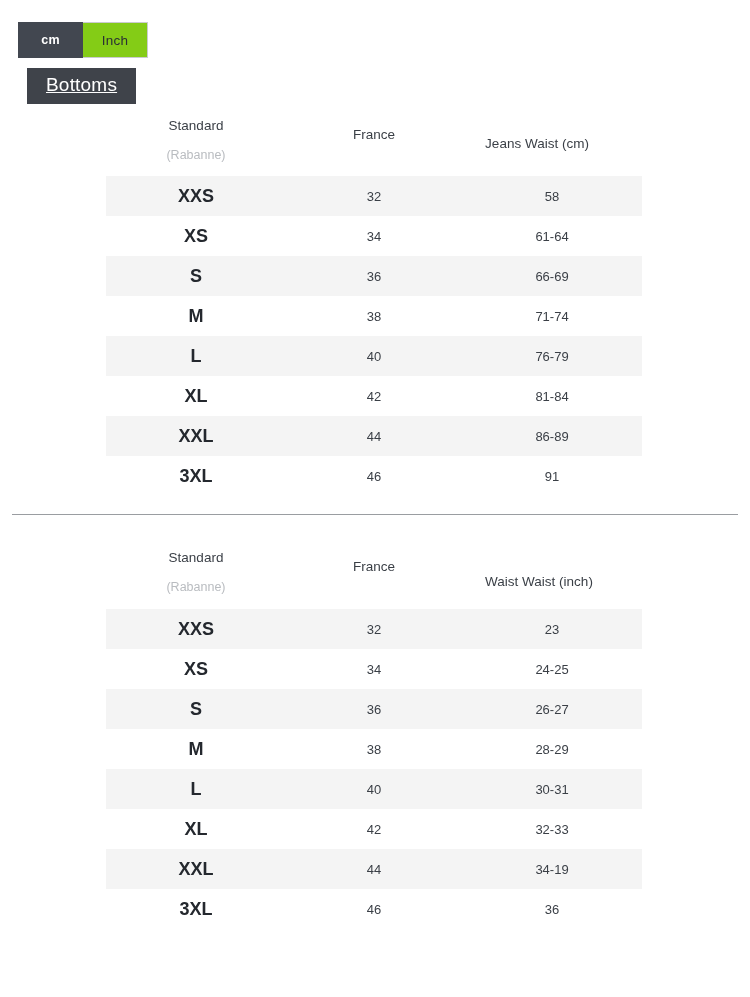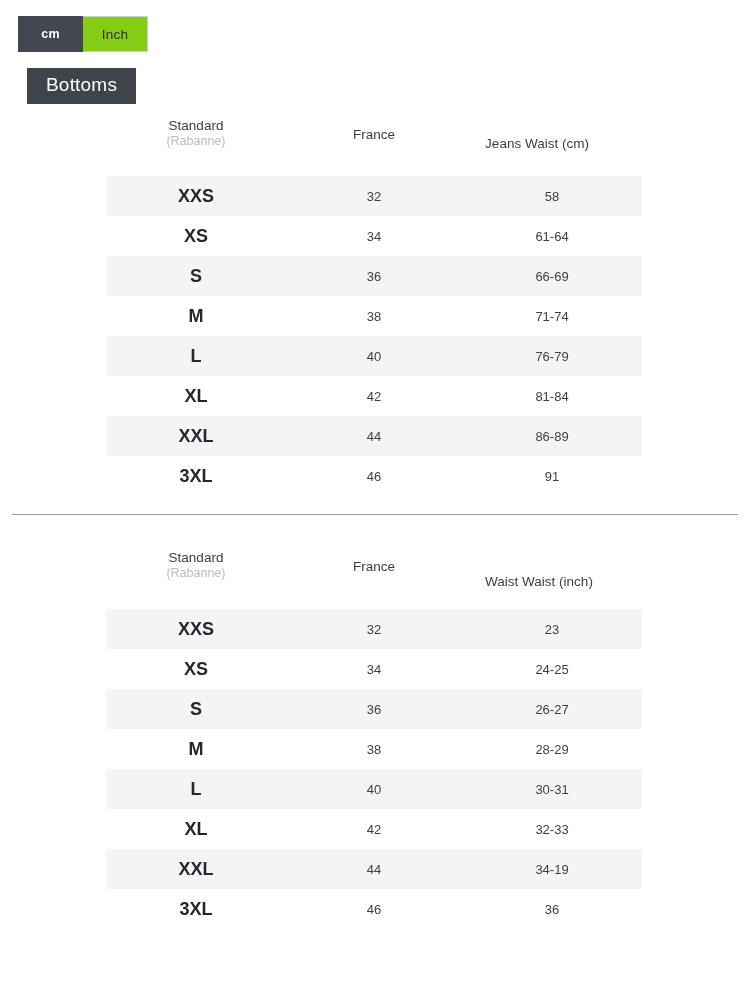--- a/index.html
+++ b/index.html
@@ -15,21 +15,21 @@
     color: #2b2f35;
     -webkit-font-smoothing: antialiased;
     position: relative;
     overflow: hidden;
   }
 
   
   .unit-toggle {
     position: absolute;
     left: 18px;
-    top: 16px;
+    top: 22px;
     display: flex;
     height: 36px;
   }
   .unit-tab {
     width: 65px;
     height: 36px;
     display: flex;
     align-items: center;
     justify-content: center;
     font-size: 12.5px;
@@ -55,20 +55,21 @@
   
   .category-badge {
     position: absolute;
     left: 27px;
     top: 68px;
     background: #3f434a;
     color: #ffffff;
     font-size: 19px;
     padding: 6px 19px 8px 19px;
     letter-spacing: .2px;
+    text-decoration: underline;
   }
 
   
   .size-section { position: absolute; left: 8px; width: 750px; }
   #section-cm   { top: 110px; }
   #section-inch { top: 543px; }
 
   .table-head {
     position: relative;
     height: 66px;
@@ -80,21 +81,21 @@
     font-size: 13.5px;
     color: #3a3f46;
     text-align: center;
     white-space: nowrap;
     transform: translateX(-50%);
   }
   .th .sub {
     display: block;
     color: #b9bcc0;
     font-size: 12.5px;
-    margin-top: 1px;
+    margin-top: 15px;
   }
   .th-standard { left: 90px;  top: 8px;  }
   .th-region   { left: 268px; top: 17px; }
   .th-measure  { left: 431px; top: 17px; margin-top: 9px; }
 
   
   #section-inch .th-standard { top: 7px;  }
   #section-inch .th-region   { top: 16px; }
   #section-inch .th-measure  { left: 433px; top: 22px; }
 

